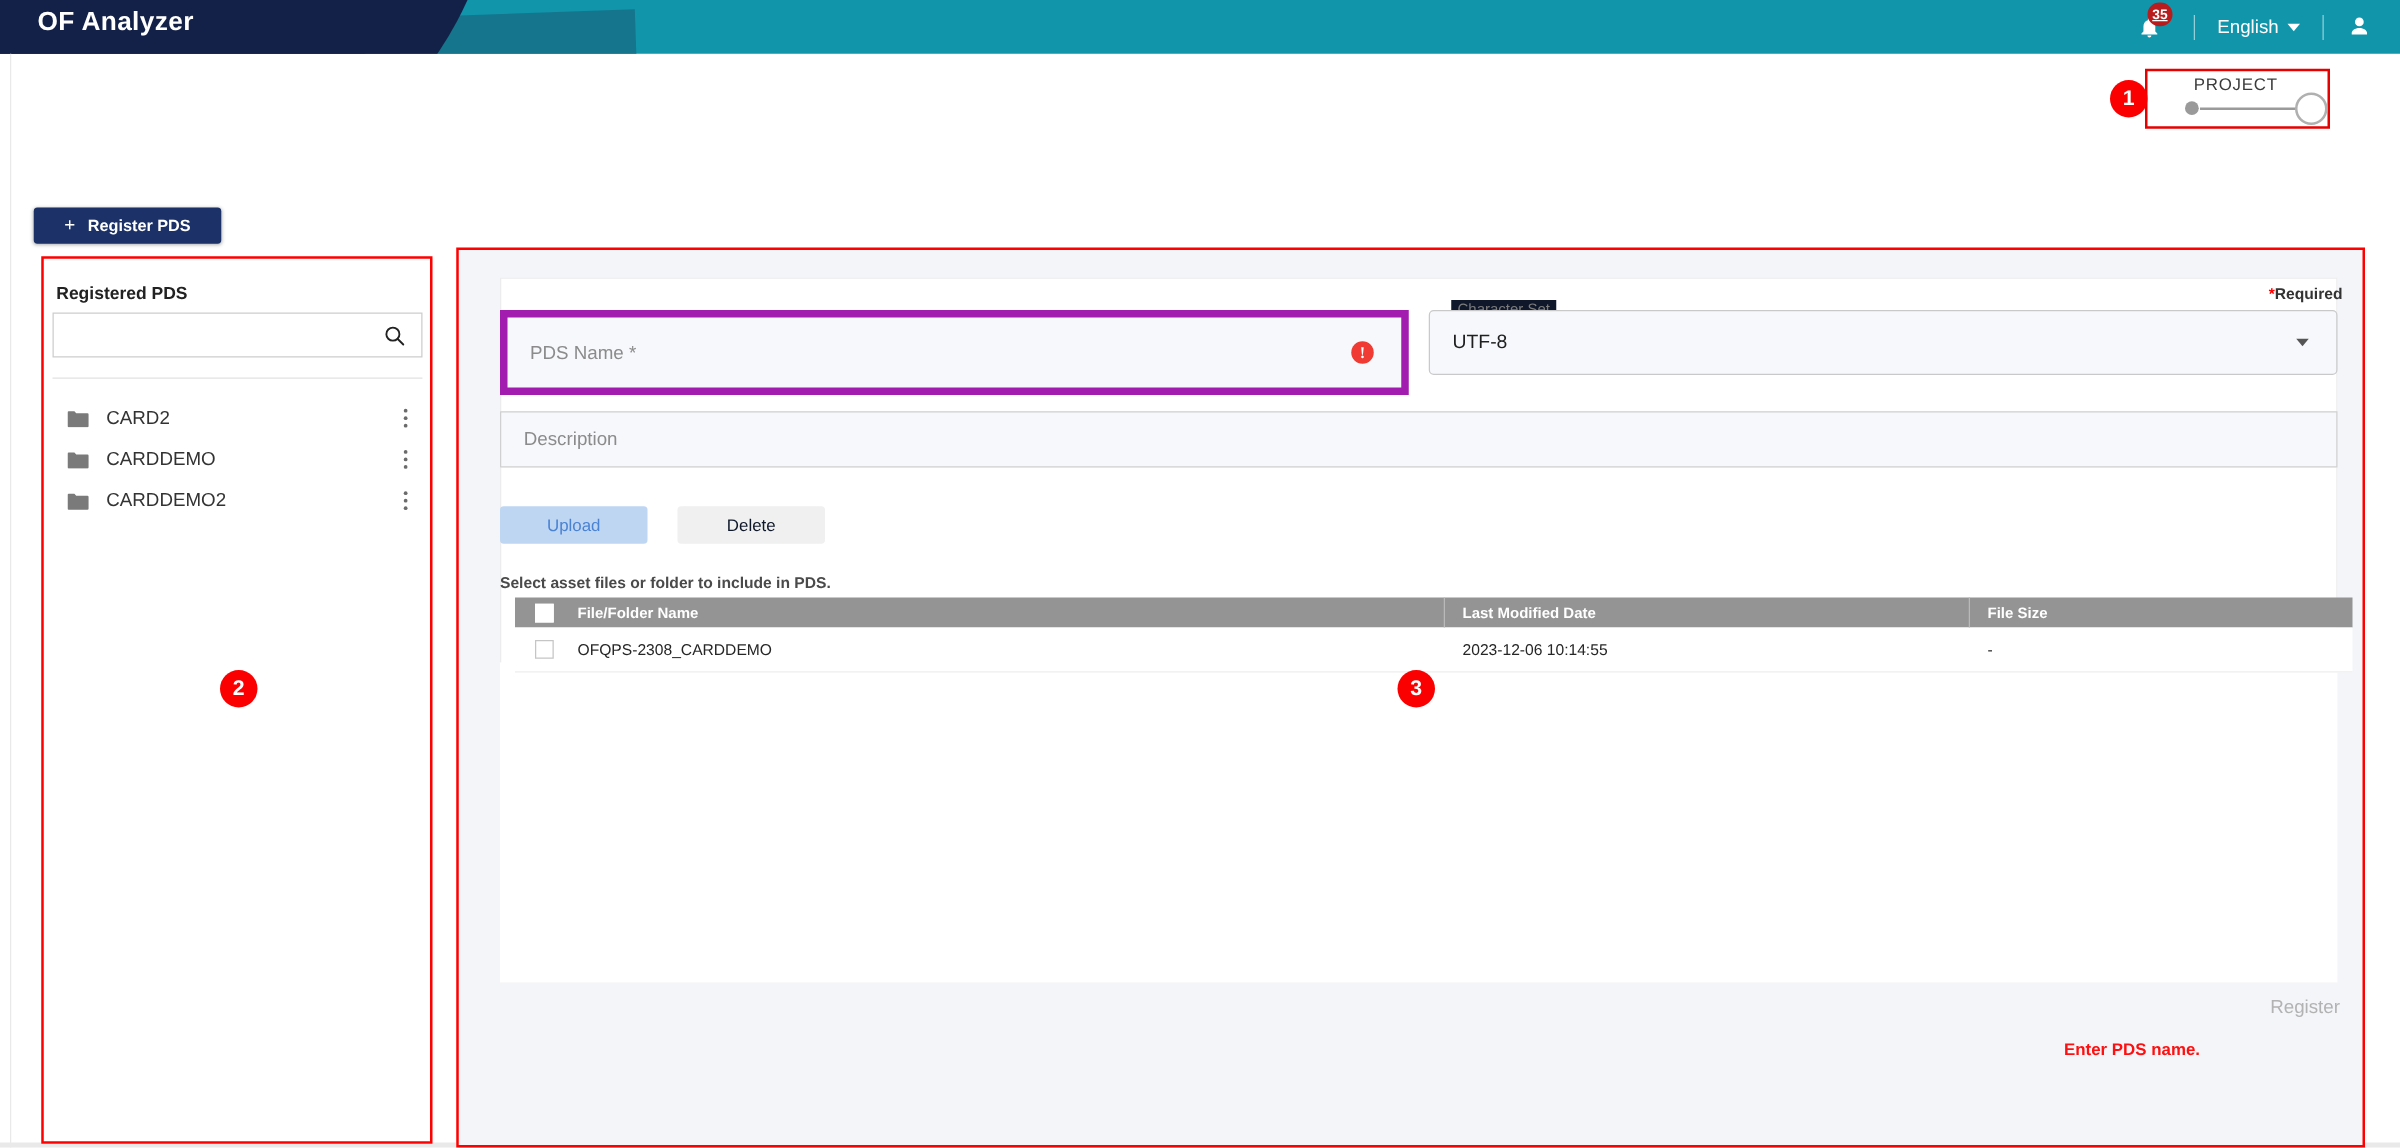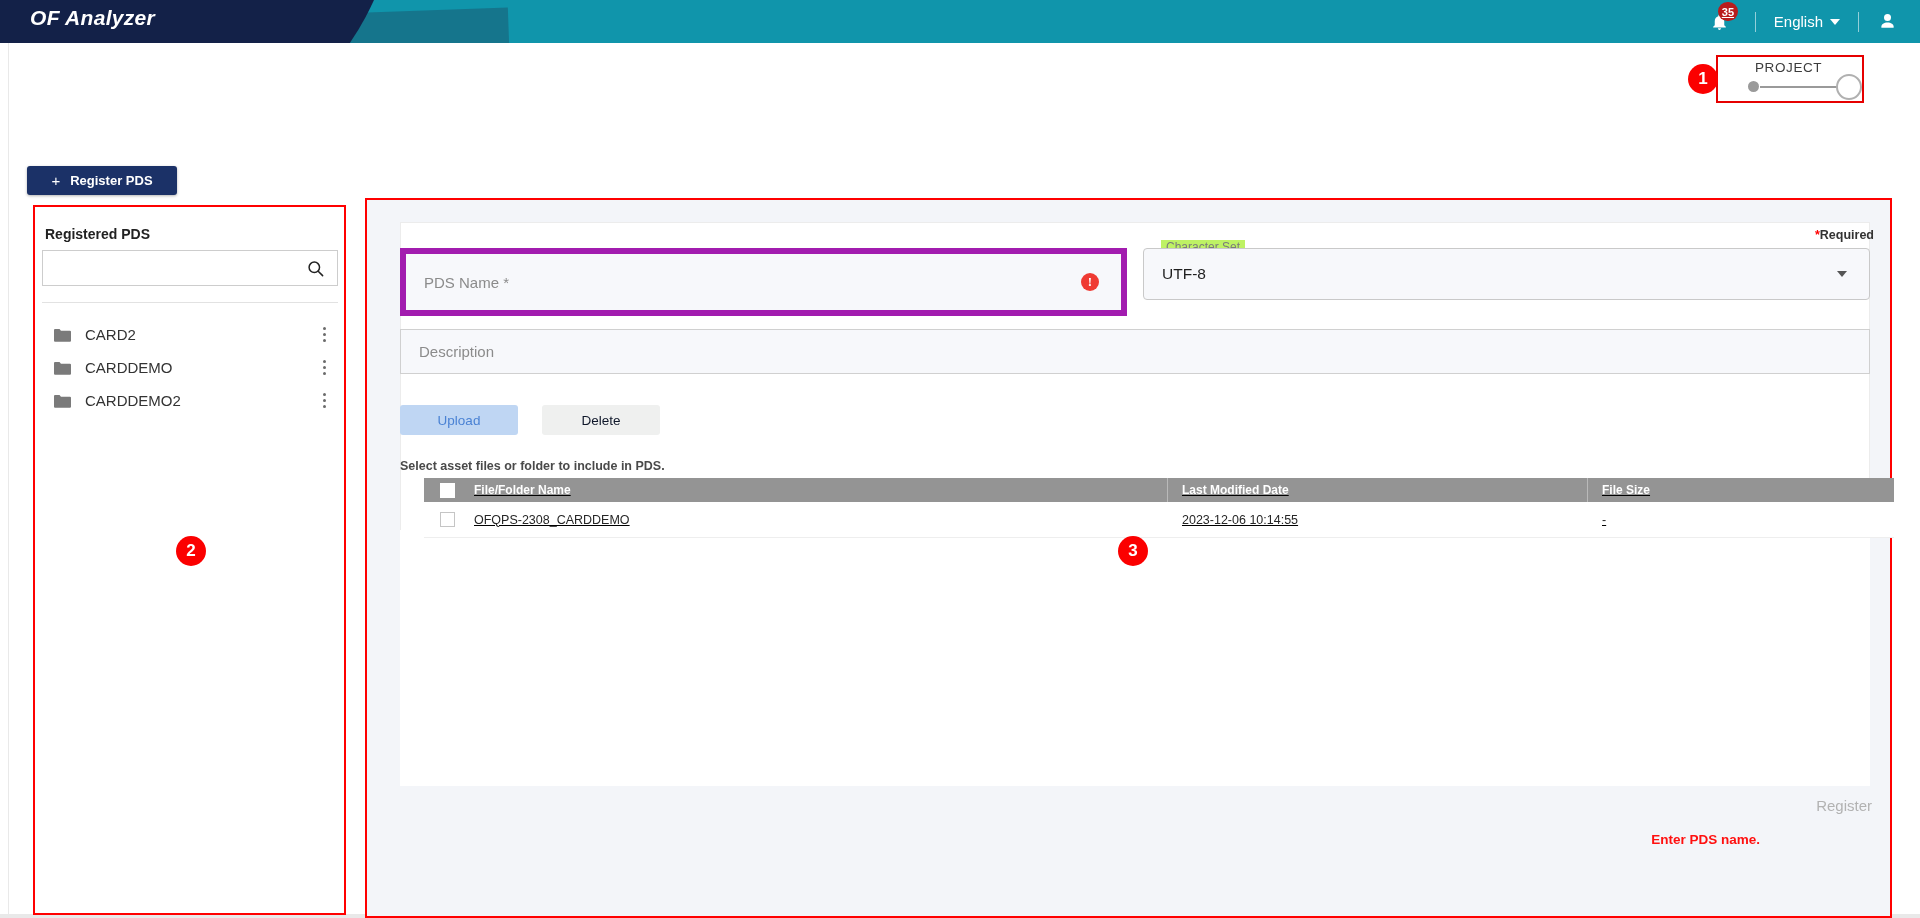--- a/index.html
+++ b/index.html
@@ -33,21 +33,20 @@
     width: 260px; height: 120px;
     background: #15758c;
     border-radius: 200px 0 0 0;
     transform: rotate(-2deg);
   }
   .header .logo {
     position: absolute; left: 30px; top: 6px;
     color: #ffffff;
     font-size: 21px;
     font-weight: bold;
-    font-style: italic;
     letter-spacing: .3px;
     z-index: 5;
   }
   .header-right {
     position: absolute; right: 0; top: 0;
     height: 43px;
     display: flex; align-items: center;
     z-index: 6;
   }
   .bell-wrap {
@@ -250,21 +249,21 @@
     position: absolute; left: 1143px; top: 248px;
     width: 727px; height: 52px;
     border: 1px solid #c9c9c9;
     border-radius: 4px;
     background: #f7f8fb;
     display: flex; align-items: center;
     cursor: pointer;
   }
   .charset-legend {
     position: absolute; left: 1161px; top: 240px;
-    background: #bef264;
+    background: #0f172a;
     padding: 0 5px;
     font-size: 12px; color: #7b7b7b;
   }
   .charset-val {
     padding-left: 18px; font-size: 15.5px; color: #1f1f1f;
     flex: 1;
   }
   .sel-caret {
     width: 0; height: 0;
     border-left: 5px solid transparent;
@@ -304,23 +303,22 @@
     font-size: 13.5px;
     font-family: "Liberation Sans", sans-serif;
     cursor: pointer;
   }
   .hint-txt {
     position: absolute; left: 400px; top: 459px;
     font-size: 12.5px; font-weight: bold; color: #4a4a4a;
   }
 
   .tbl {
-    position: absolute; left: 424px; top: 478px;
+    position: absolute; left: 412px; top: 478px;
     width: 1470px;
-    text-decoration: underline;
   }
   .tbl-head {
     display: flex; align-items: center;
     height: 24px;
     background: #949494;
     color: #fff;
     font-size: 12px; font-weight: bold;
   }
   .tbl-row {
     display: flex; align-items: center;

